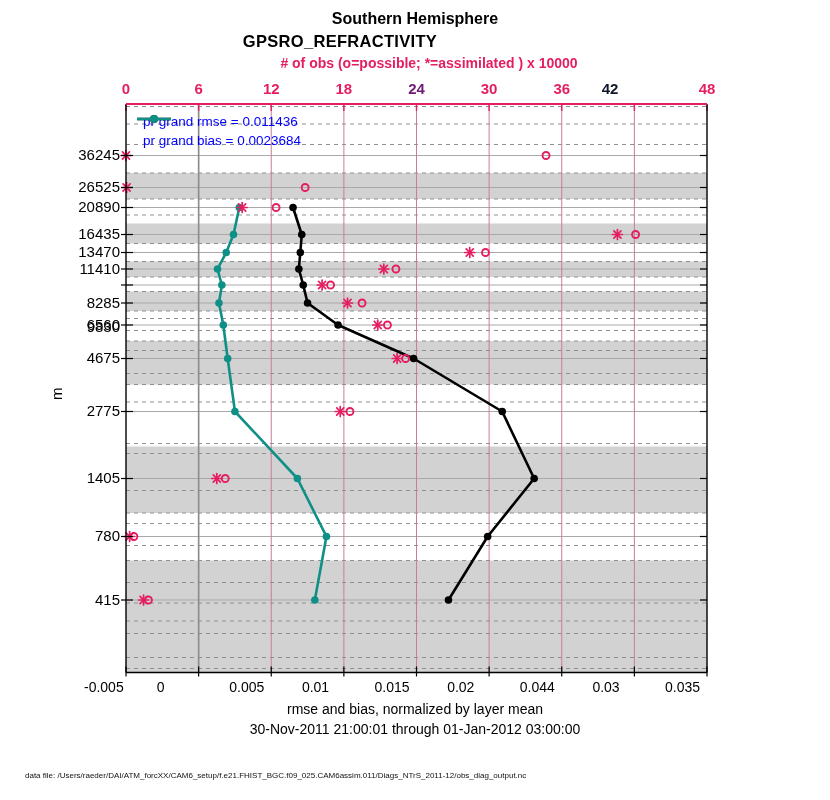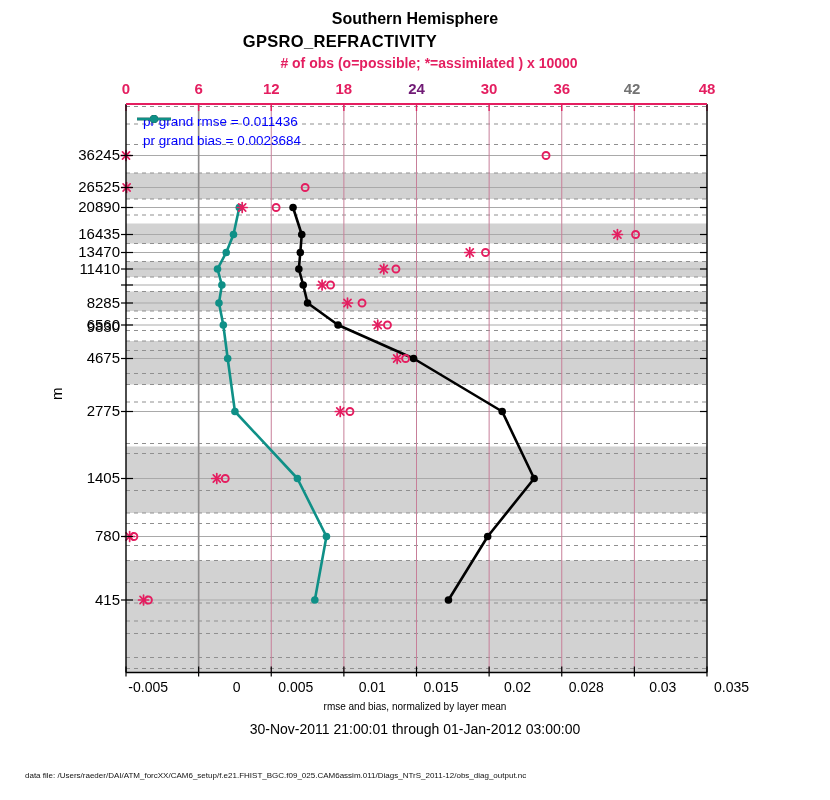--- a/index.html
+++ b/index.html
@@ -1,26 +1,26 @@
 <!DOCTYPE html>
 <html><head>
 <meta charset="utf-8">
 <style>
   html,body{margin:0;padding:0;background:#ffffff;}
   body{width:830px;height:800px;position:relative;font-family:"Liberation Sans",sans-serif;overflow:hidden;}
   .abs{position:absolute;}
   .title1{top:10px;left:0;width:830px;text-align:center;font-size:16px;font-weight:bold;color:#000;}
   .title2{top:32px;left:0;width:680px;text-align:center;font-size:16.5px;font-weight:bold;color:#000;letter-spacing:0.3px;}
   .topxlabel{top:55px;left:0;width:830px;text-align:center;font-size:14px;font-weight:600;margin-left:14px;}
-  .xlabel{top:701px;left:0;width:830px;text-align:center;font-size:10px;color:#000;}
+  .xlabel{top:701px;left:0;width:830px;text-align:center;font-size:14px;color:#000;}
   .dateline{top:721px;left:0;width:830px;text-align:center;font-size:14px;color:#000;}
   .footer{top:771px;left:25px;width:800px;text-align:left;font-size:8px;color:#111;white-space:nowrap;}
   .ylab{top:380px;left:48px;width:20px;height:20px;font-size:15px;color:#000;transform:rotate(-90deg);}
   .tick-top{position:absolute;top:80px;width:60px;text-align:center;font-size:15px;font-weight:bold;}
-  .tick-bottom{position:absolute;top:679px;width:84px;text-align:right;font-size:14px;color:#000;}
+  .tick-bottom{position:absolute;top:679px;width:84px;text-align:left;font-size:14px;color:#000;}
   .tick-y{position:absolute;left:34px;width:86px;text-align:right;font-size:15px;color:#000;height:16px;line-height:16px;}
   #plot{position:absolute;left:126px;top:103.5px;width:581px;height:568.5px;}
   #plot svg{position:absolute;left:0;top:0;overflow:visible;}
   .legend{position:absolute;left:10px;top:9px;z-index:5;}
   .legend-row{display:flex;align-items:center;height:18.5px;}
   .legend-row svg{overflow:visible;}
   .legend-text{font-size:13.5px;margin-left:7px;white-space:nowrap;}
 </style>
 </head>
 <body>
@@ -32,21 +32,21 @@
   <div class="abs topxlabel" id="topxlabel" style="color: rgb(228, 30, 96);"># of obs (o=possible; *=assimilated ) x 10000</div>
 
   <div id="top-tick-labels">
       <div class="tick-top" style="left: 96px; color: rgb(228, 30, 96);">0</div>
       <div class="tick-top" style="left: 168.625px; color: rgb(228, 30, 96);">6</div>
       <div class="tick-top" style="left: 241.25px; color: rgb(228, 30, 96);">12</div>
       <div class="tick-top" style="left: 313.875px; color: rgb(228, 30, 96);">18</div>
       <div class="tick-top" style="left: 386.5px; color: #701a75;">24</div>
       <div class="tick-top" style="left: 459.125px; color: rgb(228, 30, 96);">30</div>
       <div class="tick-top" style="left: 531.75px; color: rgb(228, 30, 96);">36</div>
-      <div class="tick-top" style="left: 602px; color: #737373;">42</div>
+      <div class="tick-top" style="left: 580px; color: #0f172a;">42</div>
       <div class="tick-top" style="left: 677px; color: rgb(228, 30, 96);">48</div>
     </div>
 
   <div id="plot">
     <div class="legend">
       <div class="legend-row">
         <svg width="36" height="12">
           <line class="lg-line" x1="1" y1="6" x2="35" y2="6" stroke-width="2.6" stroke="#000000"></line>
           <circle class="lg-dot" cx="18" cy="6" r="4" fill="#000000"></circle>
         </svg>
@@ -315,21 +315,21 @@
       <div class="tick-y" style="top: 591.5px;">415</div>
     </div>
   <div class="abs ylab">m</div>
   <div id="bottom-tick-labels">
       <div class="tick-bottom" style="left: 84px;">-0.005</div>
       <div class="tick-bottom" style="left: 156.625px;">0</div>
       <div class="tick-bottom" style="left: 229.25px;">0.005</div>
       <div class="tick-bottom" style="left: 301.875px;">0.01</div>
       <div class="tick-bottom" style="left: 374.5px;">0.015</div>
       <div class="tick-bottom" style="left: 447.125px;">0.02</div>
-      <div class="tick-bottom" style="left: 519.75px;">0.028</div>
+      <div class="tick-bottom" style="left: 519.75px;">0.044</div>
       <div class="tick-bottom" style="left: 592.375px;">0.03</div>
       <div class="tick-bottom" style="left: 665px;">0.035</div>
     </div>
 
   <div class="abs xlabel">rmse and bias, normalized by layer mean</div>
   <div class="abs dateline">30-Nov-2011 21:00:01 through 01-Jan-2012 03:00:00</div>
   <div class="abs footer">data file: /Users/raeder/DAI/ATM_forcXX/CAM6_setup/f.e21.FHIST_BGC.f09_025.CAM6assim.011/Diags_NTrS_2011-12/obs_diag_output.nc</div>
 
 </div>
 

